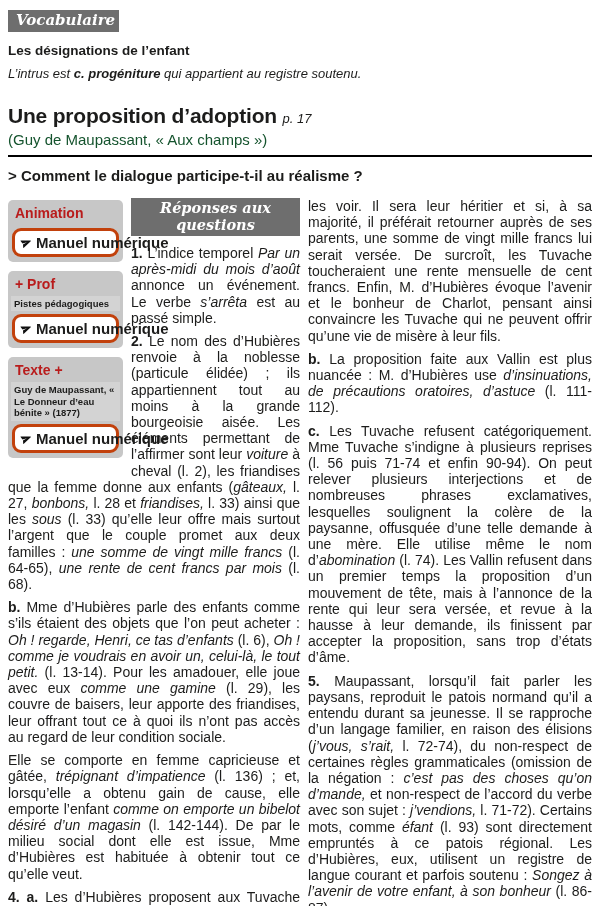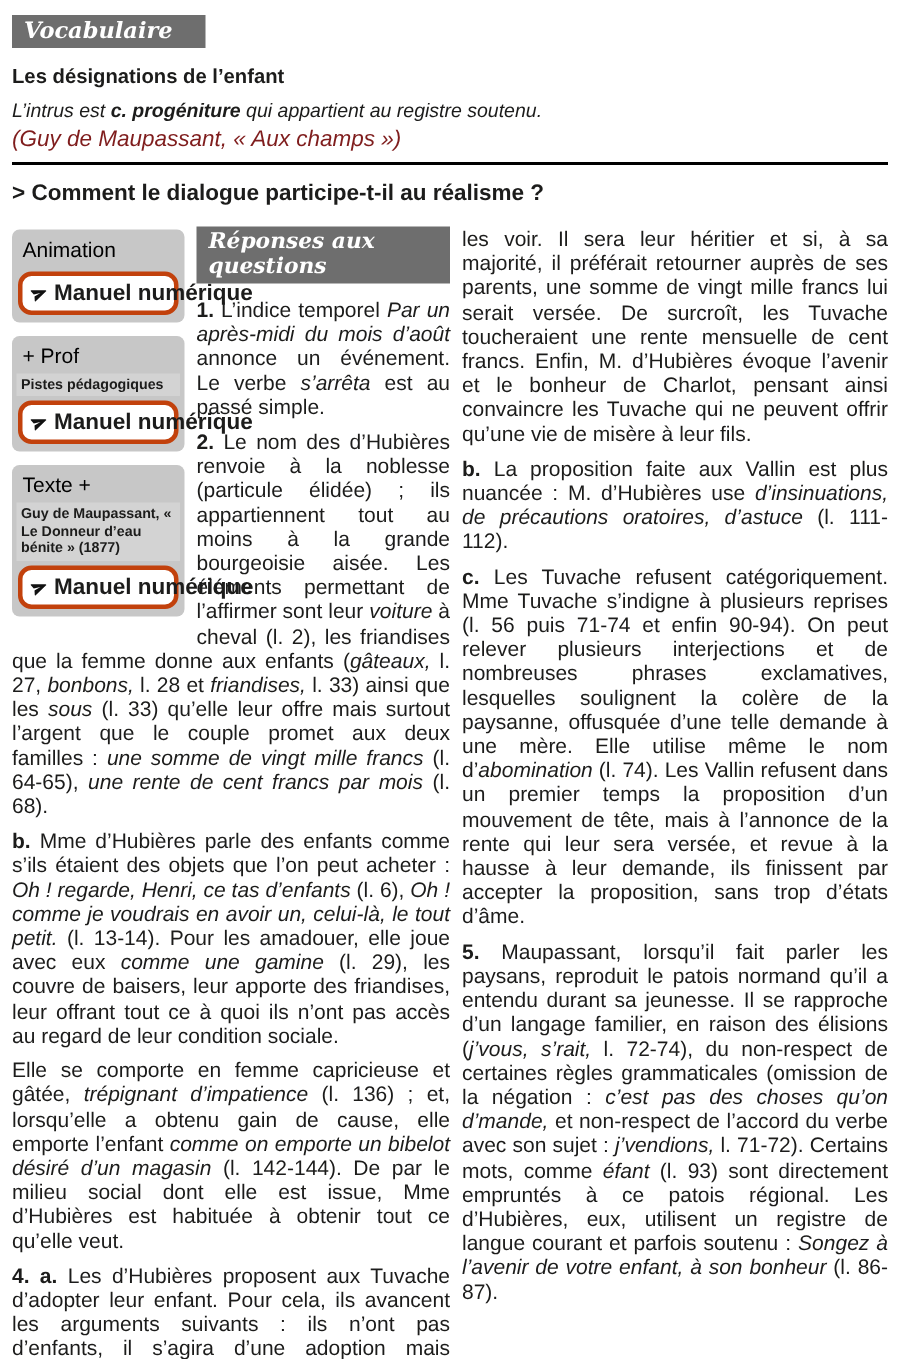--- a/index.html
+++ b/index.html
@@ -14,82 +14,83 @@
     width:600px;height:906px;overflow:hidden;
     font-family:"Liberation Sans",sans-serif;
     color:var(--text);
   }
   .page{padding:10px 8px 0 8px;}
 
   
   .vocab-badge{
     display:inline-block;background:var(--banner-bg);color:#fff;
     font-family:"DejaVu Serif",serif;font-style:italic;font-weight:bold;
-    font-size:15px;padding:1px 22px 3px 8px;
+    font-size:15px;padding:1px 4px 3px 8px;
   }
   .vocab-heading{font-weight:bold;font-size:13.5px;margin-top:11px;}
   .vocab-answer{font-size:13px;margin-top:8px;font-style:italic;}
 
   
   .doc-title{font-size:21px;font-weight:bold;letter-spacing:-0.2px;margin-top:23px;}
   .page-ref{font-size:13px;font-weight:normal;font-style:italic;letter-spacing:0;}
-  .doc-subtitle{font-size:15px;margin-top:3px;color:#7f1d1d;font-style:italic;}
+  .doc-subtitle{font-size:15px;margin-top:3px;color:#14532d;}
   .rule{border:none;border-top:2px solid #000;margin-top:7px;}
   .question{font-size:15px;font-weight:bold;margin-top:10px;}
 
   
   .columns{display:flex;gap:8px;margin-top:14px;}
   .col{width:292px;}
   .col-right{width:284px;}
 
   
   .sidebar{float:left;width:115px;margin:2px 8px 6px 0;}
   .side-box{
     background:var(--box-bg);border-radius:5px;
     padding:5px 4px 5px 4px;margin-bottom:9px;
   }
-  .box-title{font-weight:normal;font-size:14px;color:#000000;padding:0 3px 4px 3px;}
+  .box-title{font-weight:bold;font-size:14px;color:#b91c1c;padding:0 3px 4px 3px;}
   .box-note{
     font-weight:bold;font-size:9.5px;line-height:1.2;
     background:var(--note-bg);padding:2px 3px;margin:0 -1px 1px -1px;
   }
   .box-note:empty{display:none;}
   .pill{
     display:flex;align-items:center;gap:4px;
     background:#fff;border-radius:9px;padding:3px 4px 3px 6px;
     font-weight:bold;font-size:15px;margin-top:3px;
     border:3px solid #c2410c;cursor:pointer;white-space:nowrap;justify-content:space-between;
   }
   .pill svg{width:11px;height:11px;flex:0 0 auto;transform:rotate(-22deg);}
 
   
   .banner{
     overflow:hidden;background:var(--banner-bg);color:#fff;
     font-family:"DejaVu Serif",serif;font-style:italic;font-weight:bold;
-    font-size:14.5px;padding:1px 8px 3px 8px;margin-bottom:9px;
+    font-size:14.5px;padding:1px 8px 3px 8px;margin-bottom:9px;text-align:center;
   }
   p.answer{
     font-size:14px;line-height:16.2px;text-align:justify;
     margin-bottom:7px;
   }
   p.answer .b{font-weight:bold;}
   p.answer .i{font-style:italic;}
   .vocab-answer .b{font-weight:bold;}
 </style>
 </head>
 <body>
 
 <div class="page">
 
   
   <div class="vocab-badge">Vocabulaire</div>
   <div class="vocab-heading">Les désignations de l’enfant</div>
   <div class="vocab-answer"><span>L’intrus est </span><span class="b">c. progéniture</span><span> qui appartient au registre soutenu.</span></div>
 
   
+  <h1 class="doc-title"><span>Une proposition d’adoption</span> <span class="page-ref">p. 17</span></h1>
   <div class="doc-subtitle">(Guy de Maupassant, « Aux champs »)</div>
   <hr class="rule">
   <div class="question">&gt; Comment le dialogue participe-t-il au réalisme ?</div>
 
   
   <div class="columns">
 
     <div class="col">
 
       <div class="sidebar">

